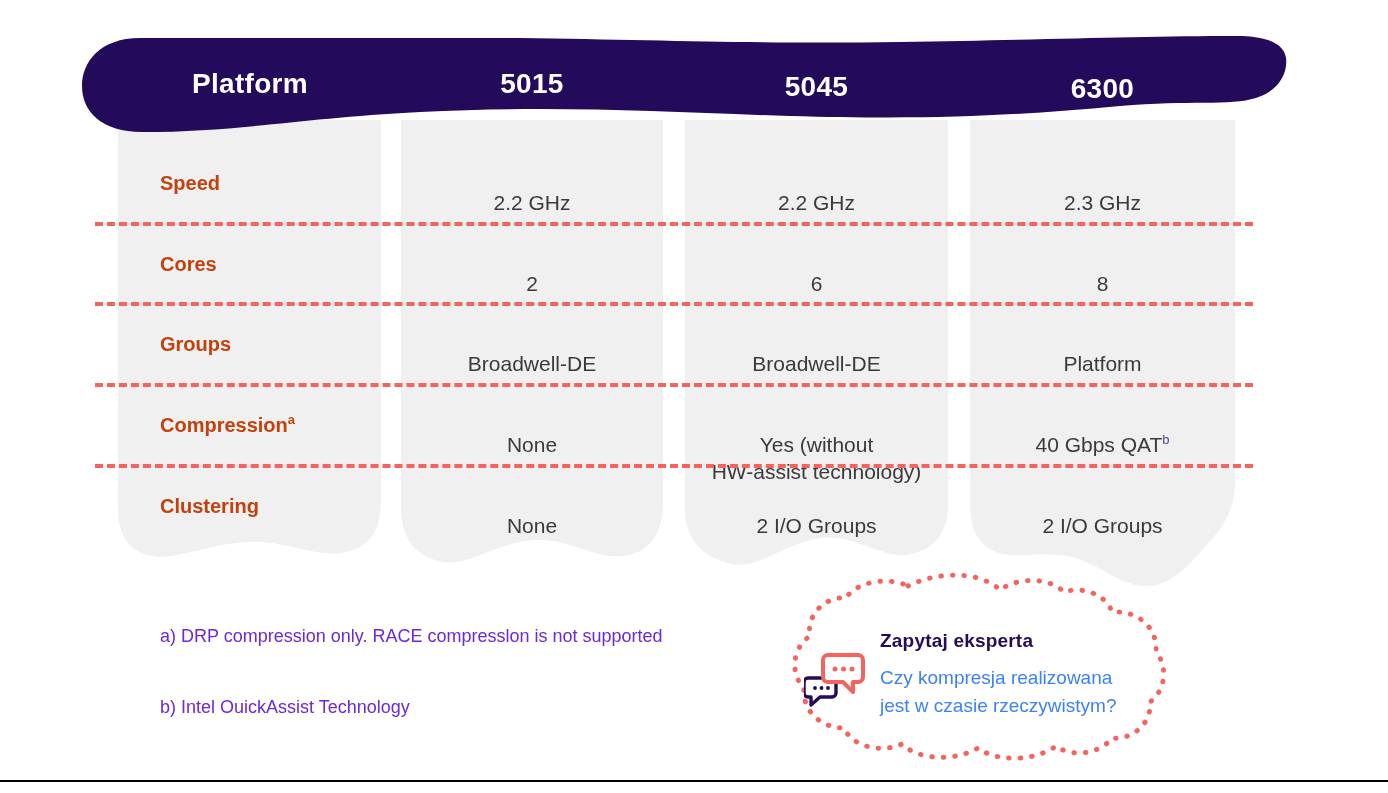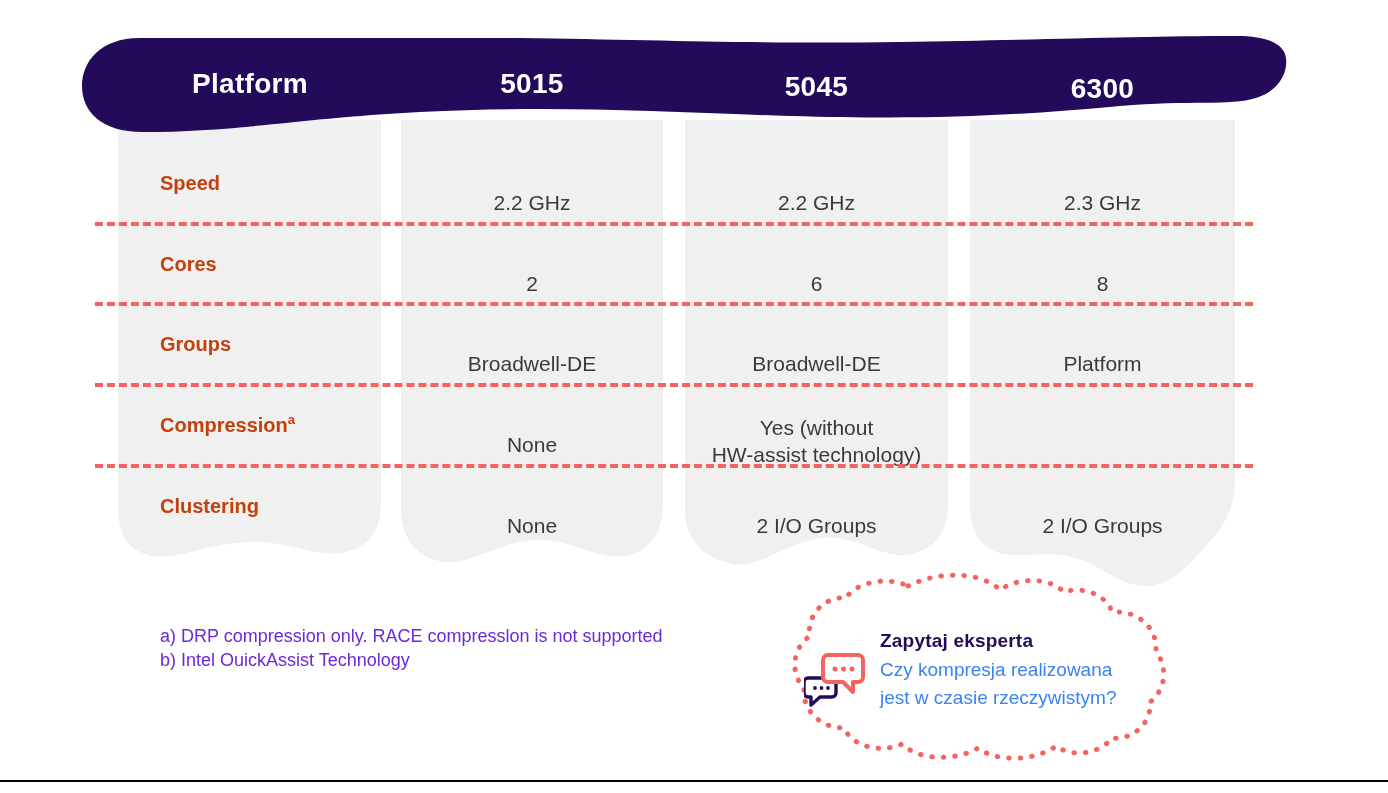--- a/index.html
+++ b/index.html
@@ -99,21 +99,21 @@
 
   
   .footnote {
     position: absolute;
     left: 160px;
     color: #6d28d9;
     font-size: 18px;
     white-space: nowrap;
   }
   #fn-0 { top: 626px; }
-  #fn-1 { top: 650px; text-align: center; }
+  #fn-1 { top: 697px; text-align: center; }
 
   
   #cloud-callout {
     position: absolute;
     left: 790px;
     top: 572px;
     width: 378px;
     height: 192px;
   }
   #cloud-svg {
@@ -133,21 +133,21 @@
     position: absolute;
     left: 90px;
     top: 58px;
     width: 270px;
   }
   #cloud-title {
     color: #250a57;
     font-size: 19px;
     font-weight: 700;
     letter-spacing: 0.2px;
-    margin-bottom: 4px;
+    margin-bottom: 12px;
   }
   .cloud-line {
     color: #3b82f6;
     font-size: 19px;
     line-height: 1.45;
     white-space: nowrap;
   }
 
   
   #bottom-rule {
@@ -224,21 +224,22 @@
   <div class="sep" style="top:302px"></div>
 
   <div class="row-label" style="top:331px"><span>Groups</span><span class="sup"></span></div>
   <div class="cell c1" style="top:331px"><span>Broadwell-DE</span><span class="sup"></span></div>
   <div class="cell c2" style="top:331px"><span>Broadwell-DE</span><span class="sup"></span></div>
   <div class="cell c3" style="top:331px"><span>Platform</span><span class="sup"></span></div>
   <div class="sep" style="top:383px"></div>
 
   <div class="row-label" style="top:412px"><span>Compression</span><span class="sup">a</span></div>
   <div class="cell c1" style="top:412px"><span>None</span><span class="sup"></span></div>
-  <div class="cell c2" style="top:395px"><span>Yes (without</span><br><span>HW-assist technology)</span></div>
+  <div class="cell c2" style="top:412px"><span>Yes (without</span><br><span>HW-assist technology)</span></div>
+  <div class="cell c3" style="top:412px"><span>40 Gbps QAT</span><span class="sup">b</span></div>
   <div class="sep" style="top:464px"></div>
 
   <div class="row-label" style="top:493px"><span>Clustering</span><span class="sup"></span></div>
   <div class="cell c1" style="top:493px"><span>None</span><span class="sup"></span></div>
   <div class="cell c2" style="top:493px"><span>2 I/O Groups</span><span class="sup"></span></div>
   <div class="cell c3" style="top:493px"><span>2 I/O Groups</span><span class="sup"></span></div>
 
   <div class="footnote" id="fn-0">a) DRP compression only. RACE compresslon is not supported</div>
   <div class="footnote" id="fn-1">b) Intel OuickAssist Technology</div>
 

